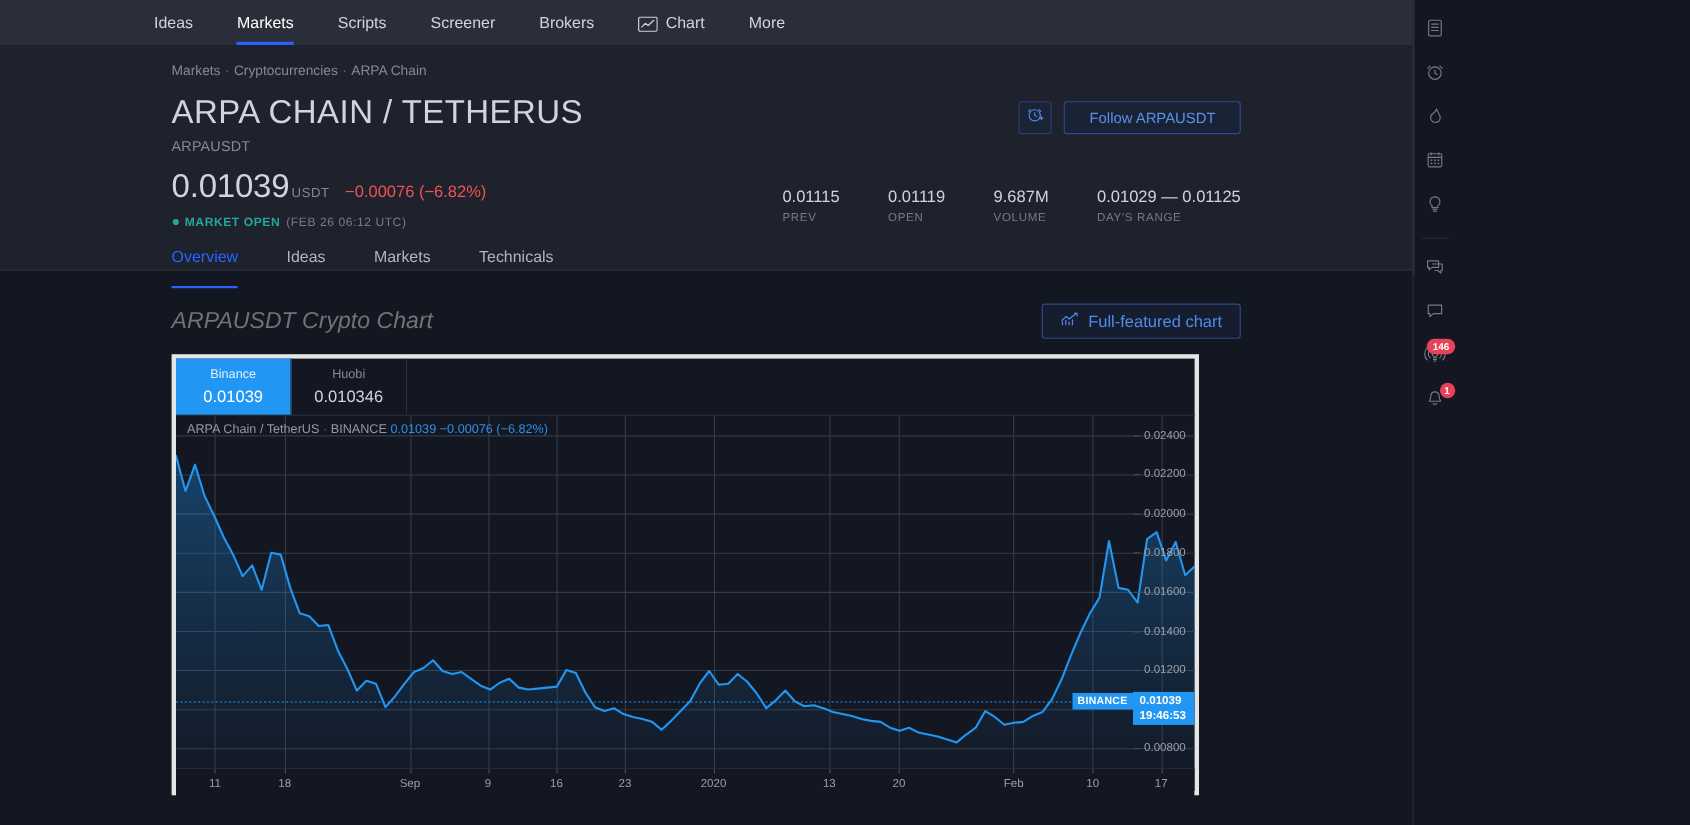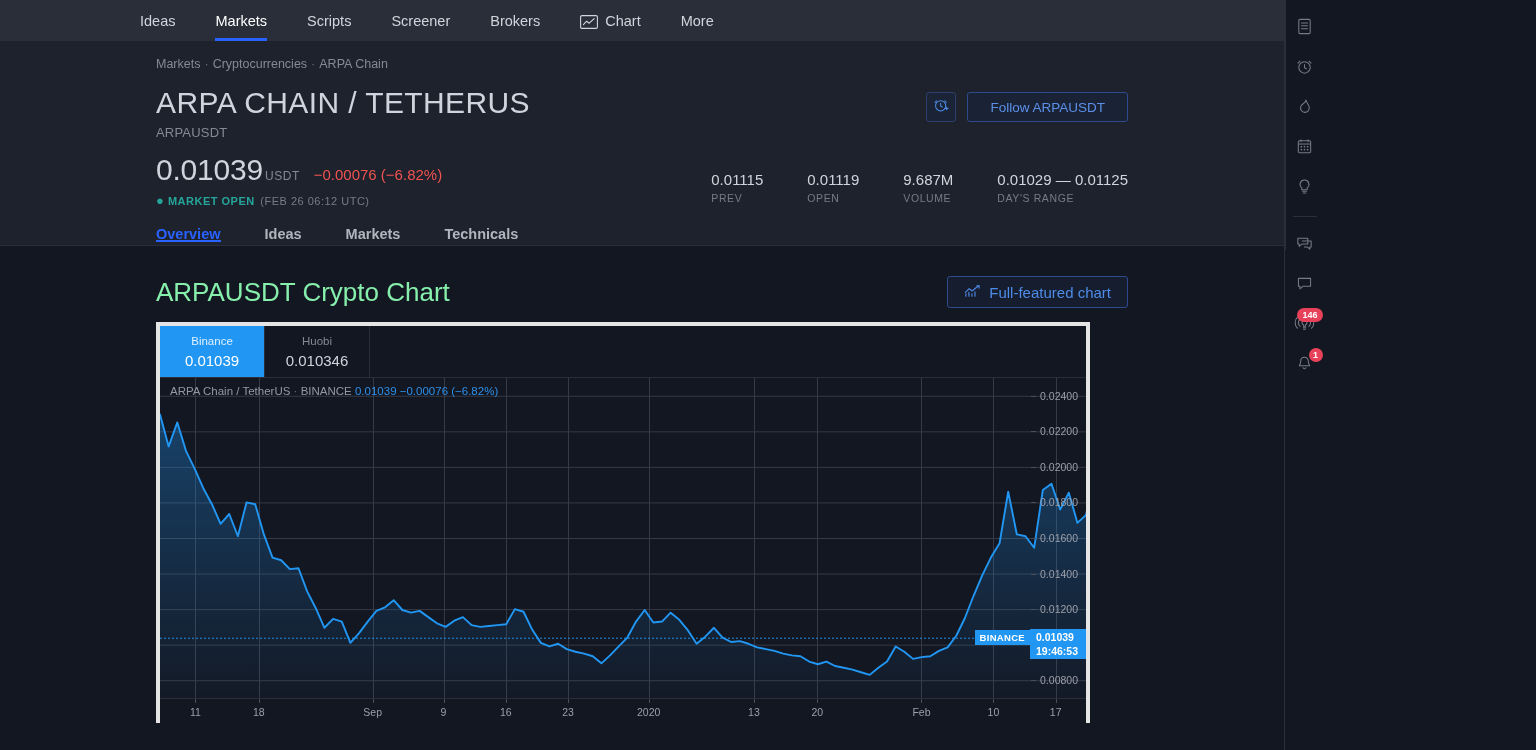--- a/index.html
+++ b/index.html
@@ -76,33 +76,33 @@
   .market-status .time { color: #787B86; font-weight: 400; margin-left: 2px; }
 
   .stats { display: flex; align-items: flex-start; gap: 0; padding-bottom: 4px; }
   .stat { margin-left: 44px; text-align: left; }
   .stat:first-child { margin-left: 0; }
   .stat .v { font-size: 15px; color: #D1D4DC; font-weight: 500; white-space: nowrap; }
   .stat .k { font-size: 10.5px; color: #787B86; letter-spacing: 0.6px; margin-top: 4px; }
 
   .tabs { display: flex; margin-top: 18px; }
   .tab {
-    font-size: 14.5px; color: #B2B5BE; margin-right: 44px; padding-bottom: 0;
-    cursor: pointer; position: relative; font-weight: bold;
+    font-size: 14.5px; color: #B2B5BE; margin-right: 44px; padding-bottom: 20px;
+    cursor: pointer; position: relative;
   }
   .tab.active { color: #2962FF; }
   .tab.active::after {
     content:""; position:absolute; left:0; right:0; bottom:0; height:2px; background:#2962FF;
   }
   .page-divider { position:absolute; left:0; right:0; bottom:0; height:1px; background:#2A2E39; }
 
   
   .chart-section { background: #131722; padding-top: 30px; }
   .chart-head { display:flex; align-items:center; justify-content: space-between; }
-  .chart-title { font-size: 26px; color: #86efac; font-weight: 400; }
+  .chart-title { font-size: 21px; color: #737373; font-weight: 400; font-style: italic; }
   .ff-btn {
     height: 32px; border: 1px solid #2f4a8c; border-radius: 3px; background:#161d2e;
     color:#4D8CE8; font-size:15px; padding: 0 16px; display:flex; align-items:center; gap:8px;
     cursor:pointer;
   }
 
   .chart-wrap {
     margin-top: 14px; margin-left:156px; margin-right:194px;
     border: 4px solid #e5e5e5; background: #131722;
     position: relative; height: 401px;

